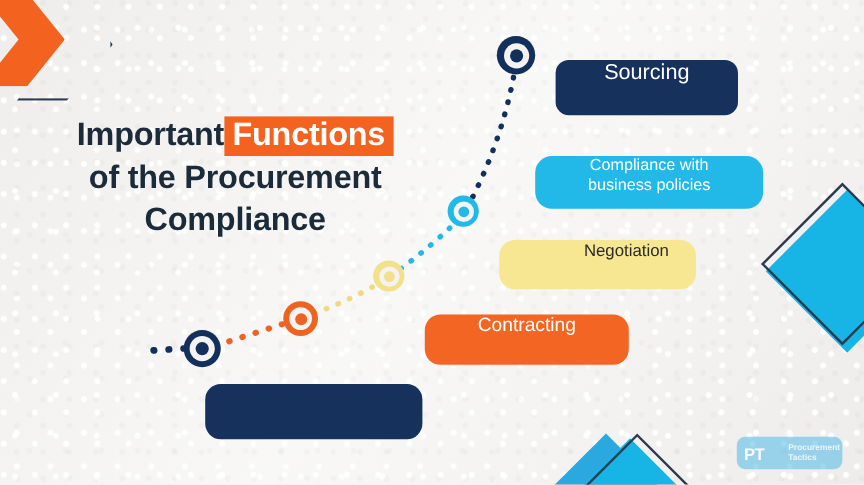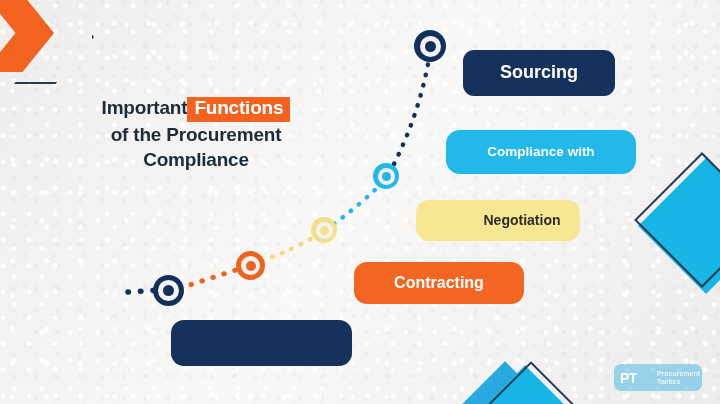--- a/index.html
+++ b/index.html
@@ -80,21 +80,21 @@
     transform: rotate(45deg);
   }
 
   
   #heading {
     position: absolute;
     left: 36px; top: 95px;
     width: 320px;
     text-align: center;
     color: #1c2b3a;
-    font-size: 19px;
+    font-size: 27px;
     font-weight: bold;
     line-height: 1.32;
     letter-spacing: -0.2px;
   }
   #heading .hl {
     background: #f4621f;
     color: #ffffff;
     padding: 1px 7px 3px 7px;
     display: inline-block;
     line-height: 1.08;
@@ -117,24 +117,23 @@
   }
   .marker .ring-core {
     position: absolute;
     border-radius: 50%;
   }
 
   
   .pill {
     position: absolute;
     display: flex;
-    align-items: center;
     justify-content: center;
     text-align: center;
-    font-weight: bold;
+    font-weight: normal;
     box-sizing: border-box;
     line-height: 1.2;
   }
   #pill-sourcing {
     left: 463px; top: 50px; width: 152px; height: 46px;
     background: #15315c; color: #ffffff;
     border-radius: 11px; font-size: 18px;
   }
   #pill-compliance {
     left: 446px; top: 130px; width: 190px; height: 44px;
@@ -252,20 +251,21 @@
     <span class="ln">Compliance</span>
   </div>
 
   <div class="pill" id="pill-sourcing">
     <span>Sourcing</span>
   </div>
 
   <div class="pill" id="pill-compliance">
     <span>
       <span style="display:block">Compliance with</span>
+      <span style="display:block">business policies</span>
     </span>
   </div>
 
   <div class="pill" id="pill-negotiation">
     <span>Negotiation</span>
   </div>
 
   <div class="pill" id="pill-contracting">
     <span>Contracting</span>
   </div>

